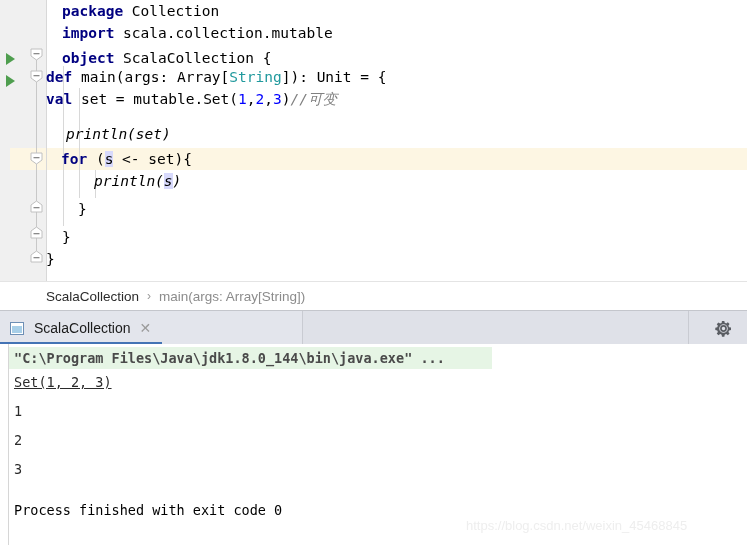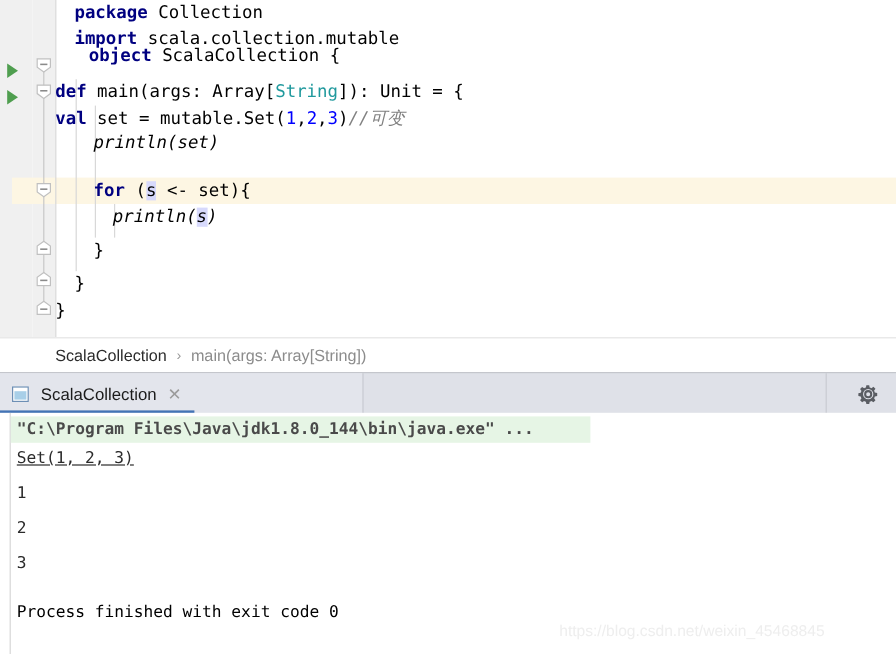--- a/index.html
+++ b/index.html
@@ -288,25 +288,25 @@
 
     <div class="fold-line" style="top:58px;height:198px;"></div>
 
     <div class="indent-guide" style="left:63px;top:66px;height:160px;"></div>
     <div class="indent-guide" style="left:79px;top:88px;height:110px;"></div>
     <div class="indent-guide" style="left:95px;top:170px;height:28px;"></div>
 
     <div class="code-layer" id="code-layer">
         <div class="code-line" style="top: 0px; padding-left: 16px;"><span class="kw">package </span><span>Collection</span></div>
         <div class="code-line" style="top: 22px; padding-left: 16px;"><span class="kw">import </span><span>scala.collection.mutable</span></div>
-        <div class="code-line" style="top: 36px; padding-left: 0px; margin-left: 28px;"><span class="kw">object </span><span>ScalaCollection {</span></div>
+        <div class="code-line" style="top: 47px; padding-left: 16px;"><span class="kw">object </span><span>ScalaCollection {</span></div>
         <div class="code-line" style="top: 66px; "><span class="kw">def </span><span>main(args: Array[</span><span class="typ">String</span><span>]): Unit = {</span></div>
         <div class="code-line" style="top: 88px; "><span class="kw">val </span><span>set = mutable.Set(</span><span class="num">1</span><span>,</span><span class="num">2</span><span>,</span><span class="num">3</span><span>)</span><span class="cmt">//可变</span></div>
-        <div class="code-line" style="top: 108px; padding-left: 32px;"><span class="ital">println(set)</span></div>
-        <div class="code-line" style="top: 148px; padding-left: 32px;"><span class="kw">for </span><span>(</span><span class="hl-id">s</span><span> &lt;- set){</span></div>
+        <div class="code-line" style="top: 123px; padding-left: 20px;"><span class="ital">println(set)</span></div>
+        <div class="code-line" style="top: 148px; padding-left: 15px;"><span class="kw">for </span><span>(</span><span class="hl-id">s</span><span> &lt;- set){</span></div>
         <div class="code-line" style="top: 170px; padding-left: 48px;"><span class="ital">println(</span><span class="ital hl-id">s</span><span class="ital">)</span></div>
         <div class="code-line" style="top: 198px; padding-left: 32px;"><span>}</span></div>
         <div class="code-line" style="top: 226px; padding-left: 16px;"><span>}</span></div>
         <div class="code-line" style="top: 248px; padding-left: 0px;"><span>}</span></div>
       </div>
     <div id="gutter-icons">
         <div class="run-arrow" style="left: 6px; top: 53px;"></div>
         <div class="run-arrow" style="left: 6px; top: 75px;"></div>
         <div class="fold-mark" style="left: 30px; top: 48px;">
           <svg width="13" height="13" viewBox="0 0 13 13">

